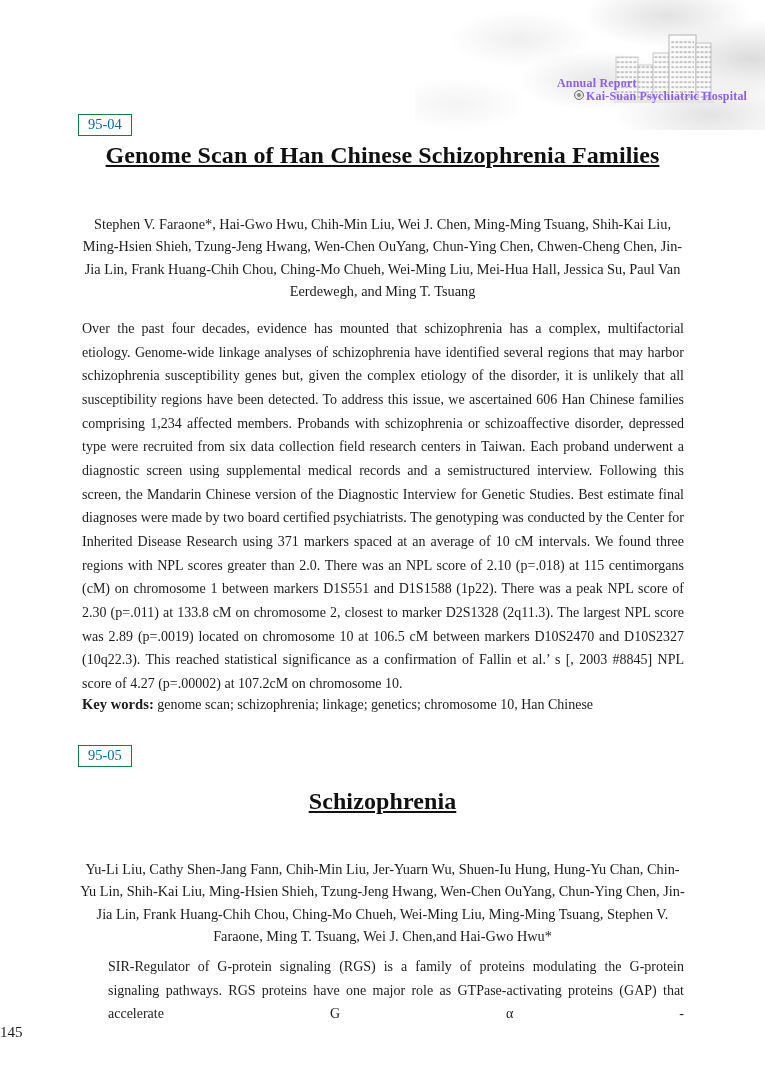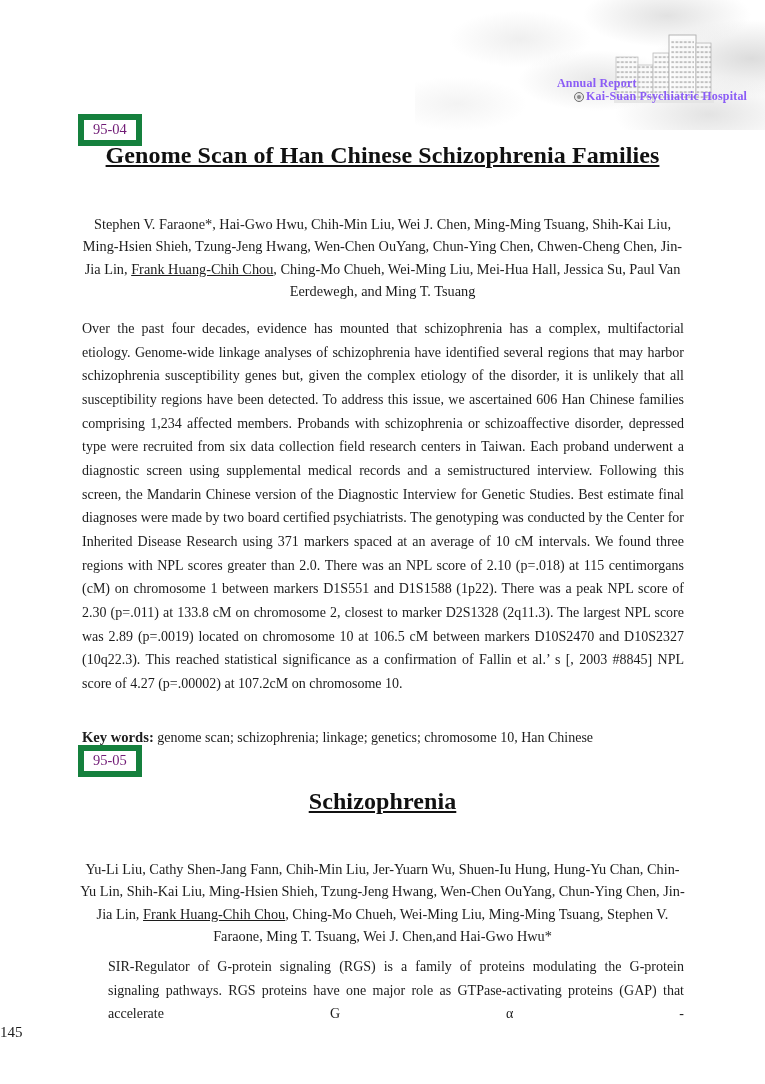--- a/index.html
+++ b/index.html
@@ -22,63 +22,63 @@
       radial-gradient(ellipse 95px 38px at 30% 30%, #efefef 0%, rgba(239,239,239,0) 75%),
       radial-gradient(ellipse 135px 55px at 84% 88%, #e3e3e3 0%, rgba(227,227,227,0) 70%),
       radial-gradient(ellipse 90px 35px at 12% 80%, #f3f3f3 0%, rgba(243,243,243,0) 78%);
   }
   .building{position:absolute;top:30px;left:612px;opacity:.8;}
   .logo{
     position:absolute;top:77px;left:557px;
     font-weight:bold;font-size:12px;line-height:13px;
     color:#8b5cf6;letter-spacing:.2px;white-space:nowrap;
   }
-  .logo-line2{margin-left:17px;display:flex;align-items:center;}
+  .logo-line2{margin-left:17px;display:flex;align-items:flex-start;}
   .logo-dot{
     display:inline-block;width:8px;height:8px;border:1.5px solid #6f6f6f;
     border-radius:50%;margin-right:2px;position:relative;background:#e8e8e8;
   }
   .logo-dot::after{
     content:"";position:absolute;left:2px;top:2px;width:4px;height:4px;
     border-radius:50%;background:#8a8a8a;
   }
   
   .code-badge{
     position:absolute;left:78px;
-    border:6px solid #15803d;
+    border:1px solid #15803d;
     padding:1px 9px 2px 9px;
-    font-size:14.5px;color:#701a75;background:#fff;
+    font-size:14.5px;color:#0369a1;background:#fff;
   }
   .badge-1{top:114px;}
   .badge-2{top:745px;}
   .title{
     position:absolute;left:40px;width:685px;
     text-align:center;font-weight:bold;
     font-size:24px;line-height:29.5px;color:#111;
     letter-spacing:.1px;
     text-decoration:underline;
   }
   .title-1{top:141px;}
   .title-2{top:787px;}
   .authors{
     position:absolute;left:78px;width:609px;
     text-align:center;font-size:14.3px;line-height:22.3px;color:#1c1c1c;
   }
   .authors-1{top:213px;}
   .authors-2{top:858px;}
-  .u{text-decoration:underline;}
+  .u{}
   .text-block{position:absolute;left:82px;width:602px;}
   .text-block-1{top:317px;}
   .text-block-2{top:955px;}
   .abstract{
     text-align:justify;
     font-size:14px;line-height:23.65px;color:#1c1c1c;
   }
   .abstract-2{text-align-last:justify;margin-left:26px;}
-  .keywords{font-size:14px;line-height:31px;margin-top:26px;}
+  .keywords{font-size:14px;line-height:16px;}
   .kw-label{font-weight:bold;font-size:14.6px;}
   .page-number{
     position:absolute;top:1024px;left:0;width:765px;
     text-align:left;font-size:15px;color:#1c1c1c;
   }
 </style>
 </head>
 <body>
 
 <div class="page">

